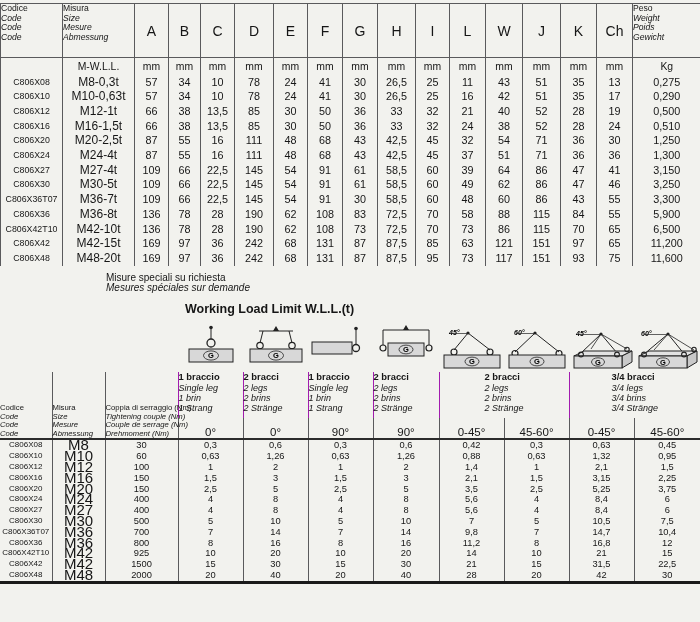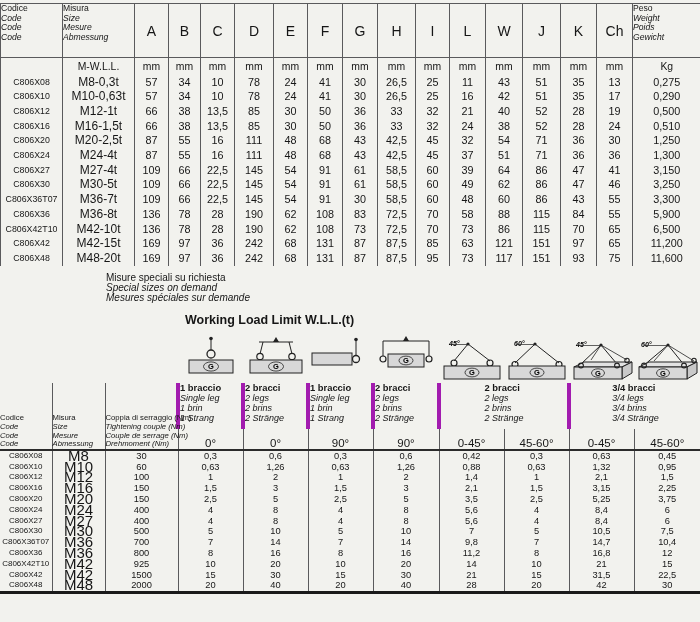--- a/index.html
+++ b/index.html
@@ -23,21 +23,21 @@
   
   .notes{margin:7px 0 0 106px;font-size:10px;line-height:10.4px;}
 
   
   .wll-title{margin:9px 0 6px 185px;font-size:12.5px;font-weight:bold;}
   .wll-table{width:700px;border-bottom:3px solid #1a1a1a;}
   .wll-table th,.wll-table td{padding:0;font-weight:normal;}
   .diag-cell{border:none;height:50px;vertical-align:bottom;text-align:center;padding:0 0 2px 0;}
   .split{display:flex;}
   .split .half{flex:1;display:flex;justify-content:center;align-items:flex-end;}
-  .label-cell{border-left:4px solid #a21caf;vertical-align:top;text-align:left;padding:2px 0 0 7px;font-size:9px;line-height:10.2px;height:46px;}
+  .label-cell{border-left:1px solid #a21caf;vertical-align:top;text-align:left;padding:2px 0 0 7px;font-size:9px;line-height:10.2px;height:46px;}
   .label-cell .l1{font-weight:bold;font-size:9.4px;}
   .span-label{text-align:center;padding-left:0;}
   .span-label .inner{display:inline-block;text-align:left;}
   .hdr3{border-left:1px solid #5a5a5c;vertical-align:bottom;text-align:left;font-size:7.7px;line-height:8.6px;padding:0 0 3px 3px;}
   .no-left{border-left:none !important;}
   .angle-cell{border-left:1px solid #5a5a5c;font-size:11.5px;font-weight:bold;text-align:center;vertical-align:bottom;padding-bottom:4px;height:21px;white-space:nowrap;}
   .bb{border-bottom:2px solid #2b2b2b;}
   .wll-table tbody td{border-left:1px solid #5a5a5c;font-size:9.3px;text-align:center;height:10.8px;line-height:10.8px;white-space:nowrap;}
   .wll-table tbody td.t-code{font-size:8px;border-left:none;}
   .wll-table tbody td.t-size{font-size:15px;text-align:center;}
@@ -372,21 +372,20 @@
           <td>151</td>
           <td>93</td>
           <td>75</td>
           <td>11,600</td>
         </tr>
       </tbody>
   </table>
 
   <div class="notes">
     <span class="ln">Misure speciali su richiesta</span>
-    <span class="ln it">Special sizes on demand</span>
     <span class="ln it">Mesures spéciales sur demande</span>
   </div>
 
   <div class="wll-title">Working Load Limit W.L.L.(t)</div>
 
   <table class="wll-table">
     <colgroup>
       <col style="width:52px">
         <col style="width:53px">
         <col style="width:73px">

